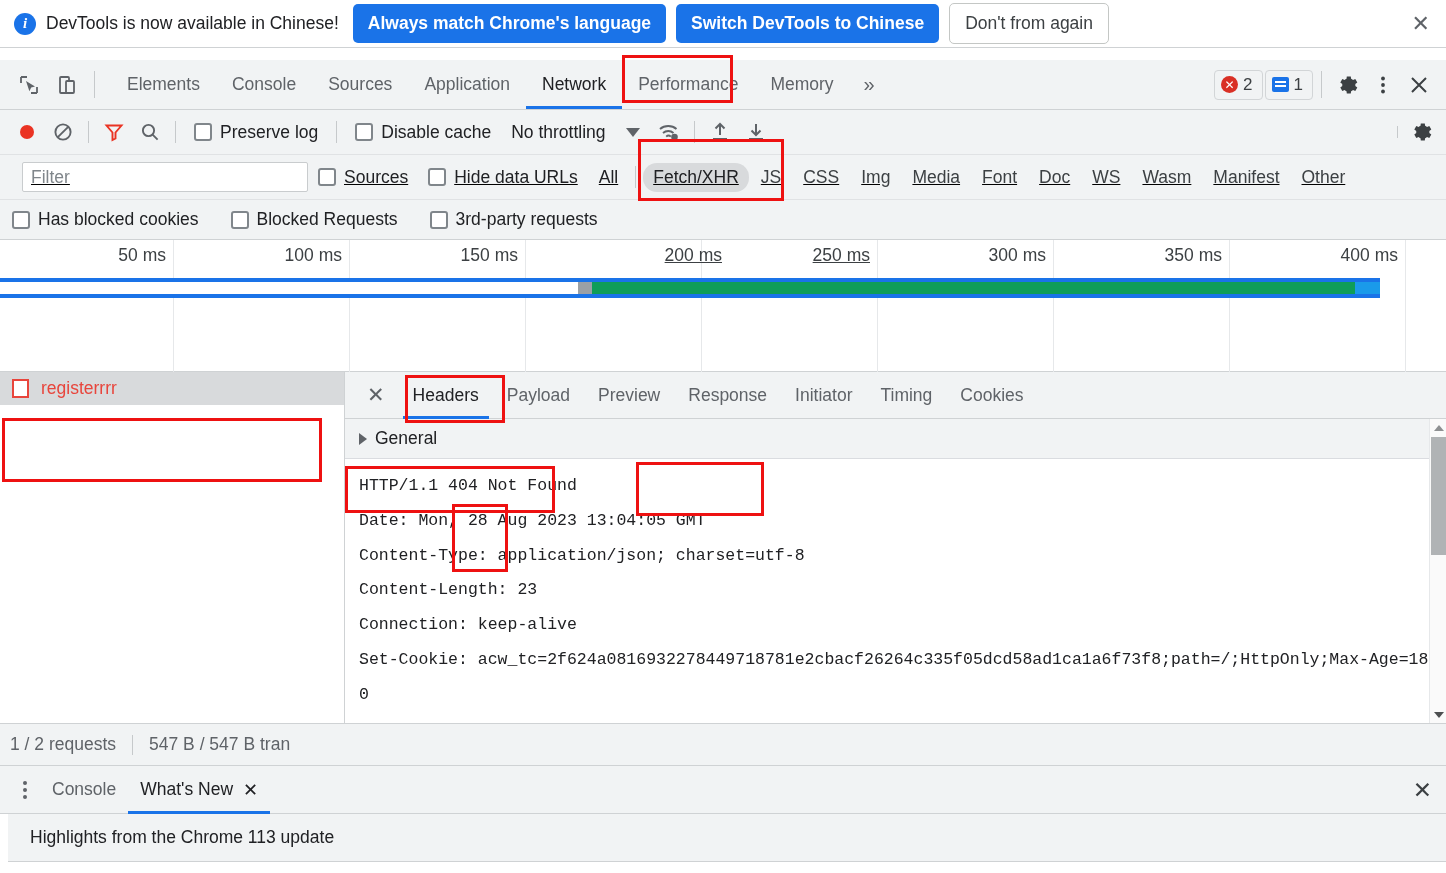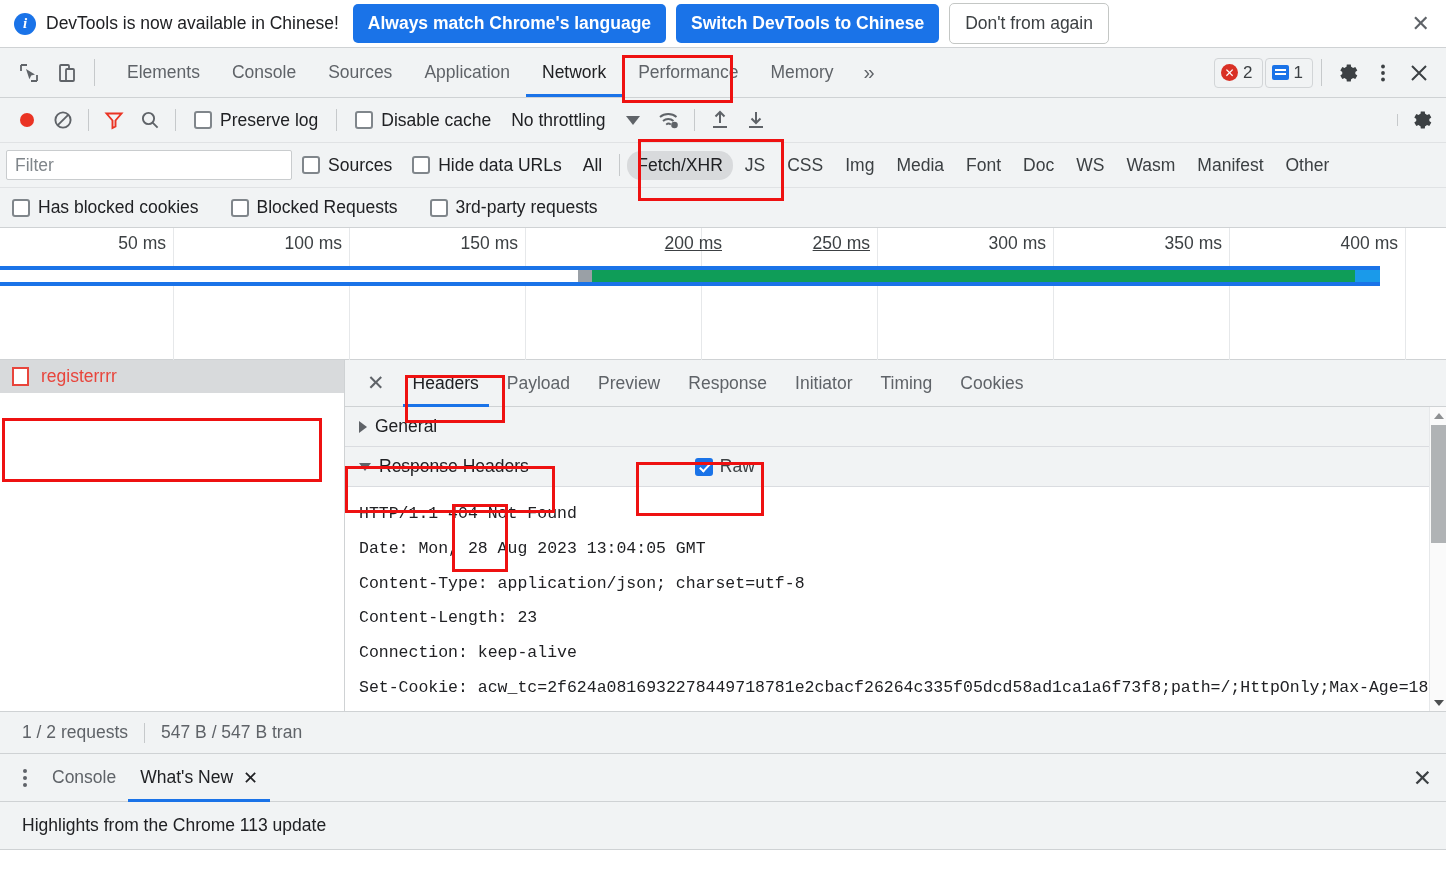--- a/index.html
+++ b/index.html
@@ -40,20 +40,21 @@
   .infobar-close {
     margin-left: auto; font-size: 22px; color: #5f6368; cursor: pointer;
     line-height: 1; padding: 0 4px; font-family: "DejaVu Sans", sans-serif;
   }
 
   
   .tabbar {
     height: 50px; display: flex; align-items: stretch;
     background: #f1f3f4; border-bottom: 1px solid #cfd2d4;
     position: relative;
+    margin-top: 12px;
   }
   .tb-icons { display: flex; align-items: center; gap: 4px; padding: 0 10px 0 12px; }
   .tb-iconbtn {
     width: 34px; height: 34px; display: flex; align-items: center; justify-content: center;
     cursor: pointer; border-radius: 3px;
   }
   .vsep { width: 1px; background: #c6c9cb; margin: 11px 6px; align-self: stretch; }
   .tabs { display: flex; align-items: stretch; }
   .tab {
     display: flex; align-items: center; padding: 0 16px;
@@ -100,21 +101,21 @@
   }
   .cblabel { font-size: 17.5px; color: #202124; white-space: nowrap; }
   .throttle {
     font-size: 17.5px; color: #202124; padding: 0 8px; white-space: nowrap; cursor: pointer;
   }
   .caret-dn { width:0;height:0;border-left:7px solid transparent;border-right:7px solid transparent;border-top:9px solid #5f6368; }
 
   
   .filterrow {
     height: 45px; display: flex; align-items: center;
-    background: #f1f3f4; border-bottom: 1px solid #e0e2e4; padding-left: 6px;
+    background: #f1f3f4; border-bottom: 1px solid #e0e2e4; padding-left: 22px; text-decoration: underline;
   }
   .filter-input {
     width: 286px; height: 30px; border: 1px solid #c9ccce; background:#fff;
     border-radius: 2px; padding: 0 8px; font-size: 17.5px; color: #202124;
     font-family: "Liberation Sans", sans-serif; outline: none;
   }
   .filter-input::placeholder { color: #80868b; }
   .ftype {
     font-size: 17.5px; color: #3c4043; padding: 4px 10px; margin: 0 1px;
     border-radius: 14px; cursor: pointer; white-space: nowrap;
@@ -192,21 +193,21 @@
   .vscroll { position: absolute; right: 0; top: 0; width: 17px; bottom: 0; background: #fafafa; border-left: 1px solid #e6e8ea; }
   .vs-arrow-up, .vs-arrow-dn { position:absolute; left:0; width:17px; height:17px; display:flex; align-items:center; justify-content:center; }
   .vs-arrow-up { top: 0; } .vs-arrow-dn { bottom: 0; }
   .tri-up-s { width:0;height:0;border-left:5px solid transparent;border-right:5px solid transparent;border-bottom:6px solid #8e9092; }
   .tri-dn-s { width:0;height:0;border-left:5px solid transparent;border-right:5px solid transparent;border-top:6px solid #4d4f51; }
   .vs-thumb { position: absolute; left: 1px; width: 15px; top: 18px; height: 118px; background: #b0b3b5; }
 
   
   .statusbar {
     height: 42px; display: flex; align-items: center;
-    background: #f1f3f4; border-bottom: 1px solid #cfd2d4; padding-left: 22px;
+    background: #f1f3f4; border-bottom: 1px solid #cfd2d4; padding-left: 10px;
     position: relative;
   }
   .status-item { font-size: 17.5px; color: #5f6368; white-space: nowrap; }
   .status-sep { width: 1px; height: 20px; background: #c6c9cb; margin: 0 16px; }
 
   
   .drawer-tabs {
     height: 48px; display: flex; align-items: center;
     background: #f1f3f4; border-bottom: 1px solid #cfd2d4; padding-left: 10px;
   }
@@ -215,21 +216,21 @@
   .dw-tab {
     font-size: 17.5px; color: #5f6368; padding: 14px 12px; position: relative; cursor: pointer;
     display: flex; align-items: center; gap: 10px;
   }
   .dw-tab.selected { color: #202124; }
   .dw-tab.selected::after {
     content: ""; position: absolute; left: 0; right: 0; bottom: 0; height: 3px; background: #1a73e8;
   }
   .dw-tabclose { font-size: 18px; color: #202124; font-family:"DejaVu Sans",sans-serif; }
   .drawer-close { margin-left: auto; font-size: 23px; color: #3c4043; padding: 0 14px; cursor: pointer; font-family:"DejaVu Sans",sans-serif; }
-  .drawer-body { height: 48px; display:flex; align-items:center; padding-left: 22px; background: #f1f3f4; border-bottom: 1px solid #cfd2d4; }
+  .drawer-body { height: 48px; display:flex; align-items:center; padding-left: 22px; background: #f1f3f4; border-bottom: 1px solid #cfd2d4; margin-left: 8px; }
   .drawer-text { font-size: 17.5px; color: #202124; }
   .drawer-rest { height: 22px; background: #fff; }
 
   
   .ann { position: absolute; border: 3px solid #ee1111; pointer-events: none; z-index: 50; }
 </style>
 </head>
 <body>
 
 <div class="app">
@@ -455,28 +456,20 @@
         <div class="rp-tab">Response</div>
         <div class="rp-tab">Initiator</div>
         <div class="rp-tab">Timing</div>
         <div class="rp-tab">Cookies</div>
       </div>
       <div class="rp-body">
         <div class="hdr-section">
           <span class="tri-right"></span>
           <span>General</span>
         </div>
-        <div class="hdr-section">
-          <span class="tri-down"></span>
-          <span>Response Headers</span>
-          <span class="raw-wrap">
-            <span class="cbox checked"></span>
-            <span class="raw-label">Raw</span>
-          </span>
-        </div>
         <div class="hdr-raw">HTTP/1.1 404 Not Found
 Date: Mon, 28 Aug 2023 13:04:05 GMT
 Content-Type: application/json; charset=utf-8
 Content-Length: 23
 Connection: keep-alive
 Set-Cookie: acw_tc=2f624a0816932278449718781e2cbacf26264c335f05dcd58ad1ca1a6f73f8;path=/;HttpOnly;Max-Age=1800</div>
 
         <div class="vscroll">
           <div class="vs-arrow-up">
               <span class="tri-up-s"></span>

